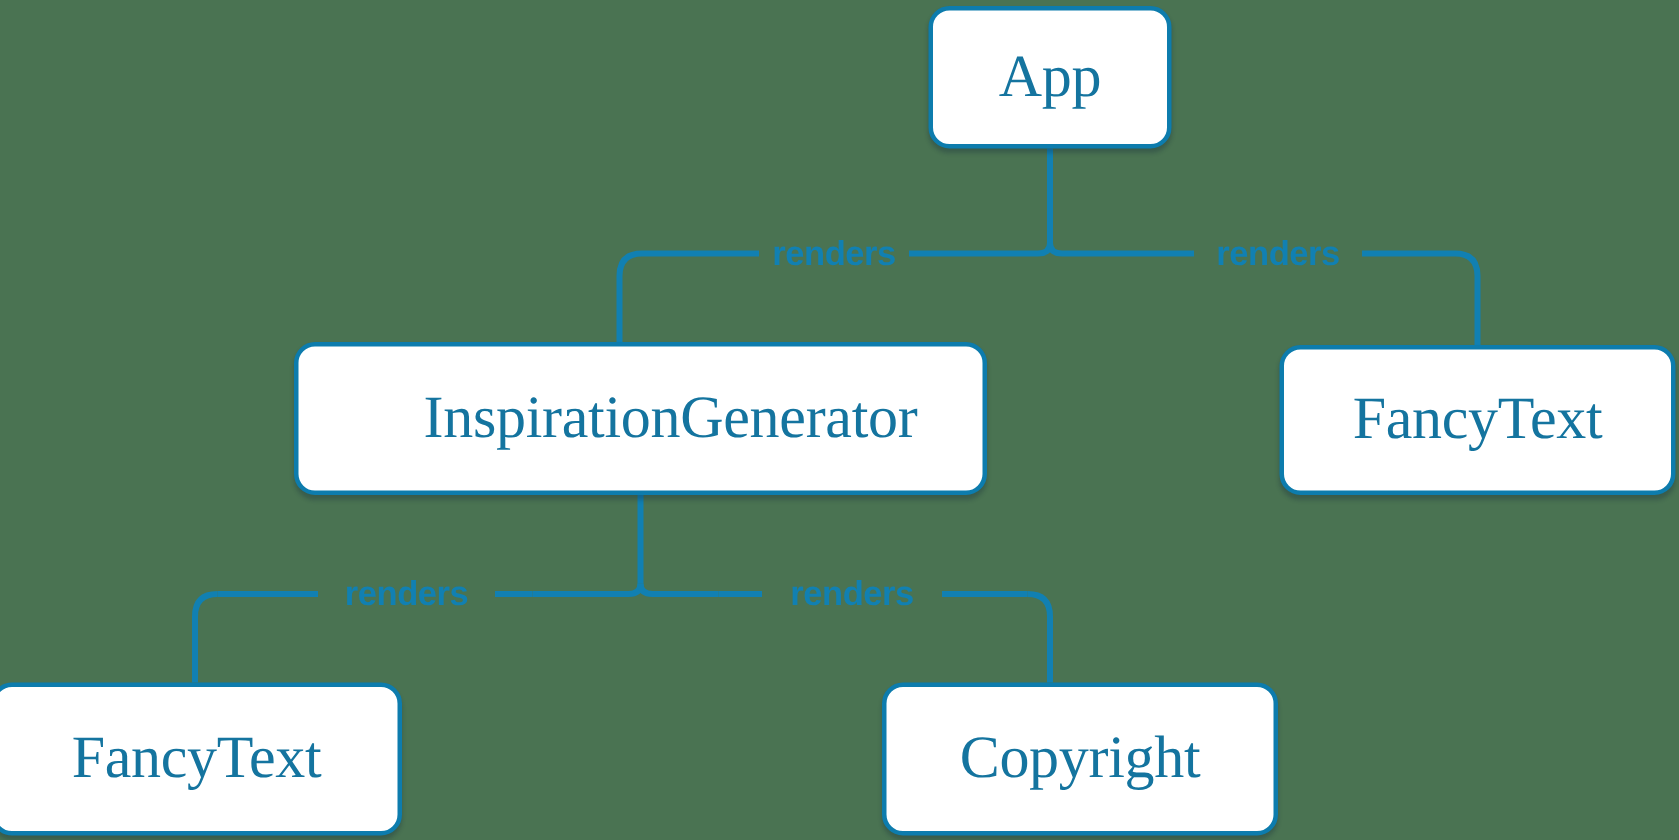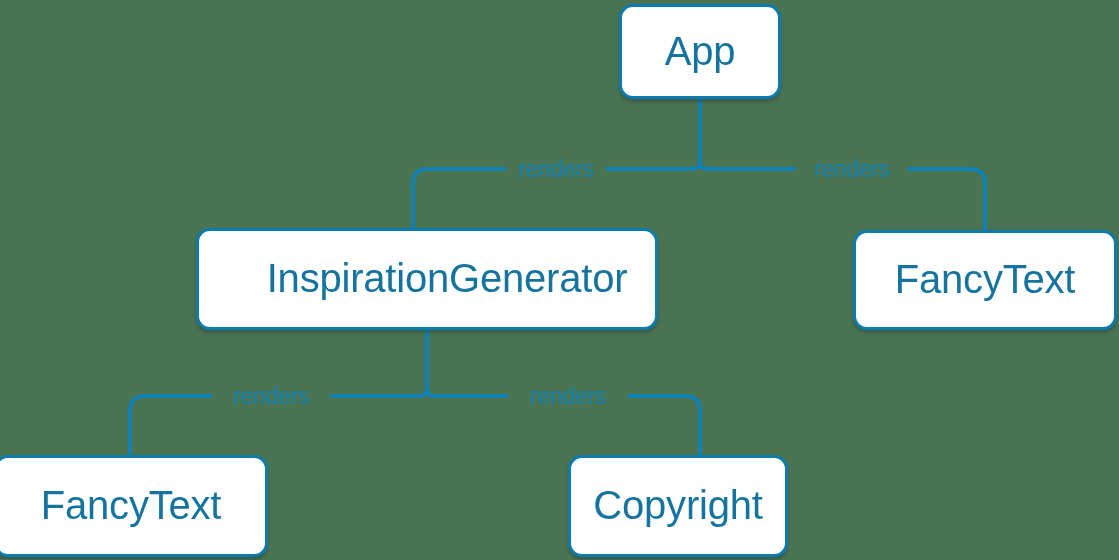--- a/index.html
+++ b/index.html
@@ -33,31 +33,32 @@
     border-radius: 14px;
     display: flex;
     align-items: center;
     justify-content: center;
     color: #14749f;
     font-size: 40px;
     font-weight: 400;
     letter-spacing: -0.2px;
     white-space: nowrap;
     box-shadow: 0 3px 3px rgba(20, 40, 60, 0.30);
+    font-family: Liberation Serif, serif;
   }
   .node-label {
     display: block;
     line-height: 1;
     transform: translateY(-1px);
   }
   .edge-label {
     position: absolute;
     color: #1180b2;
     font-size: 23px;
-    font-weight: 400;
+    font-weight: 700;
     letter-spacing: -0.3px;
     white-space: nowrap;
     line-height: 1;
     transform: translate(-50%, -50%);
   }
 </style>
 </head>
 <body>
 
 <div id="diagram">
@@ -101,21 +102,21 @@
   </div>
 
   <div class="node" style="left:853px; top:230px; width:264px; height:100px;">
     <span class="node-label">FancyText</span>
   </div>
 
   <div class="node" style="left:-6px; top:455px; width:274px; height:102px;">
     <span class="node-label">FancyText</span>
   </div>
 
-  <div class="node" style="left:568px; top:455px; width:220px; height:102px;">
+  <div class="node" style="left:588px; top:455px; width:264px; height:102px;">
     <span class="node-label">Copyright</span>
   </div>
 
   <span class="edge-label" style="left:556px; top:169px;">renders</span>
 
   <span class="edge-label" style="left:852px; top:169px;">renders</span>
 
   <span class="edge-label" style="left:271px; top:396px;">renders</span>
 
   <span class="edge-label" style="left:568px; top:396px;">renders</span>

